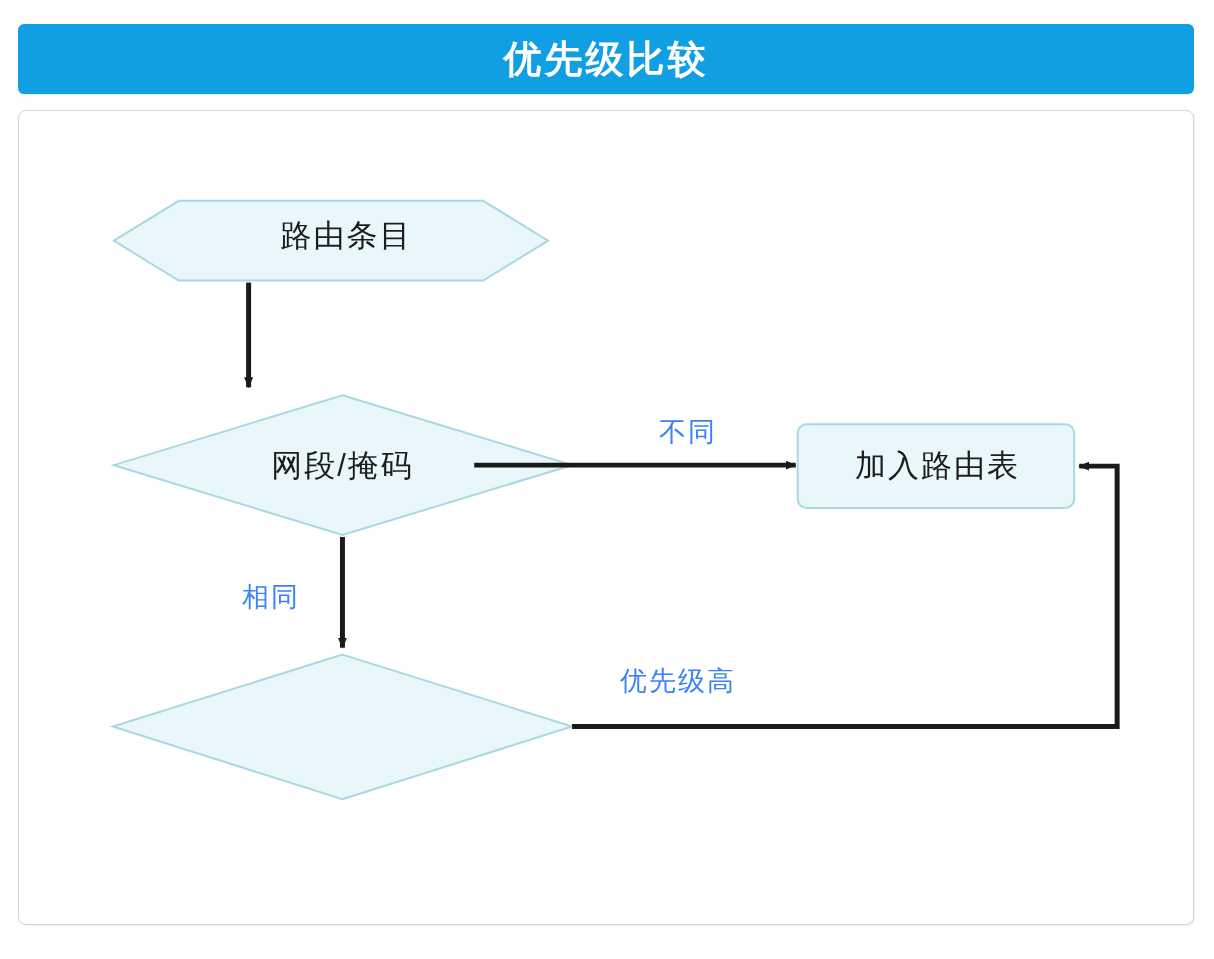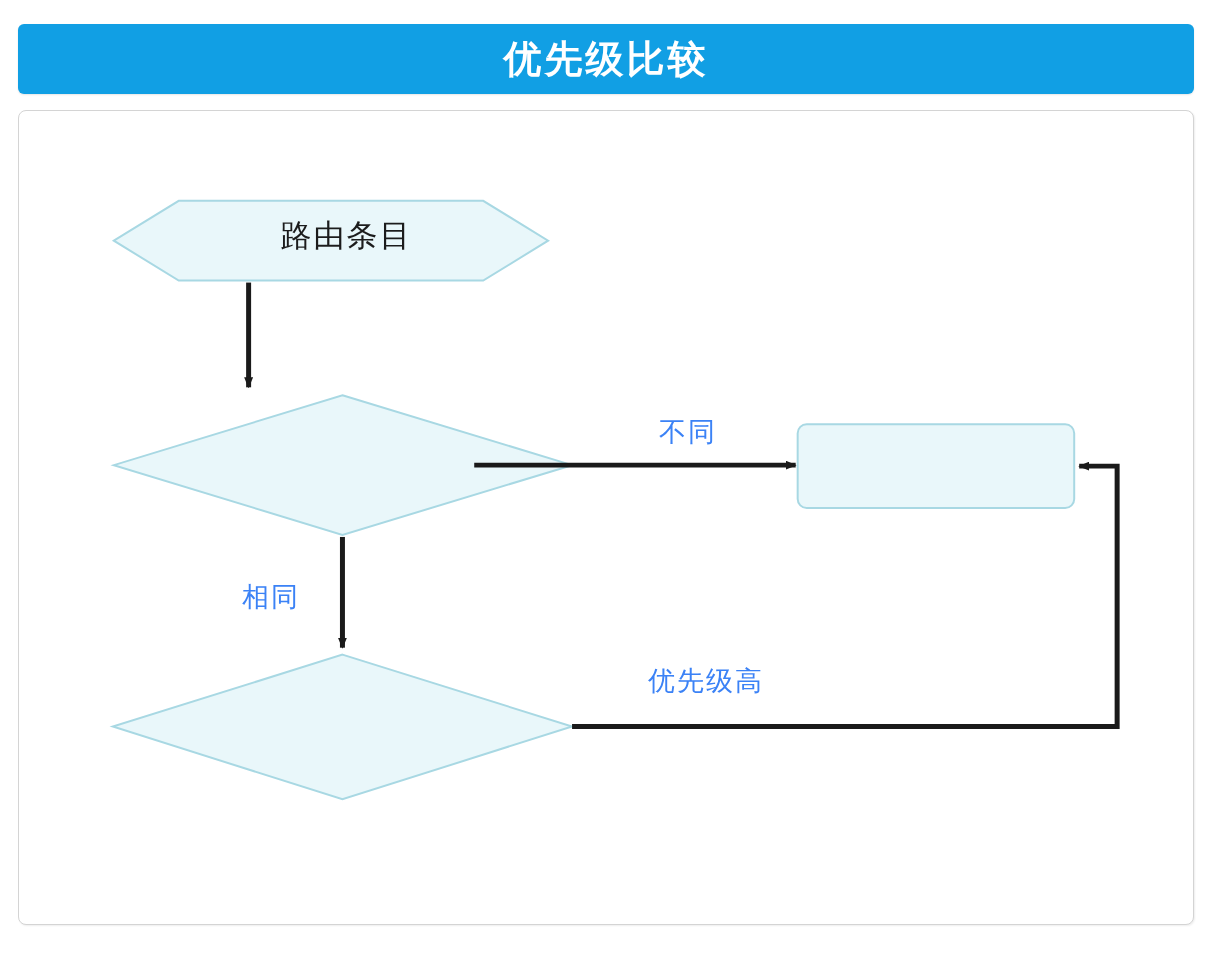--- a/index.html
+++ b/index.html
@@ -94,21 +94,21 @@
     position: absolute;
     color: #3b82f6;
     font-size: 27px;
     letter-spacing: 2px;
     white-space: nowrap;
     user-select: none;
     pointer-events: none;
   }
   .el-diff  { left: 640px; top: 303px; }
   .el-same  { left: 223px; top: 468px; }
-  .el-highp { left: 601px; top: 552px; margin-left: 28px; }
+  .el-highp { left: 601px; top: 552px; }
 </style>
 </head>
 <body>
 
 <div id="app">
 
   <div class="header-banner">
     <div class="header-title">优先级比较</div>
   </div>
 
@@ -133,21 +133,23 @@
 
       <line x1="324" y1="427" x2="324" y2="538" stroke="#1a1a1a" stroke-width="5" marker-end="url(#arrowhead)"></line>
 
       <polygon points="324,545 554,617 324,690 94,617" fill="#e9f7fa" stroke="#a8d8e3" stroke-width="2"></polygon>
 
       <path d="M554,617 L1100,617 L1100,356 L1062,356" fill="none" stroke="#1a1a1a" stroke-width="5" marker-end="url(#arrowhead)"></path>
     </svg>
 
     <div class="node-label lbl-start">路由条目</div>
 
+    <div class="node-label lbl-dec1">网段/掩码</div>
 
+    <div class="node-label lbl-action">加入路由表</div>
 
 
     <div class="edge-label el-diff">不同</div>
 
     <div class="edge-label el-same">相同</div>
 
     <div class="edge-label el-highp">优先级高</div>
 
   </div>
 </div>

